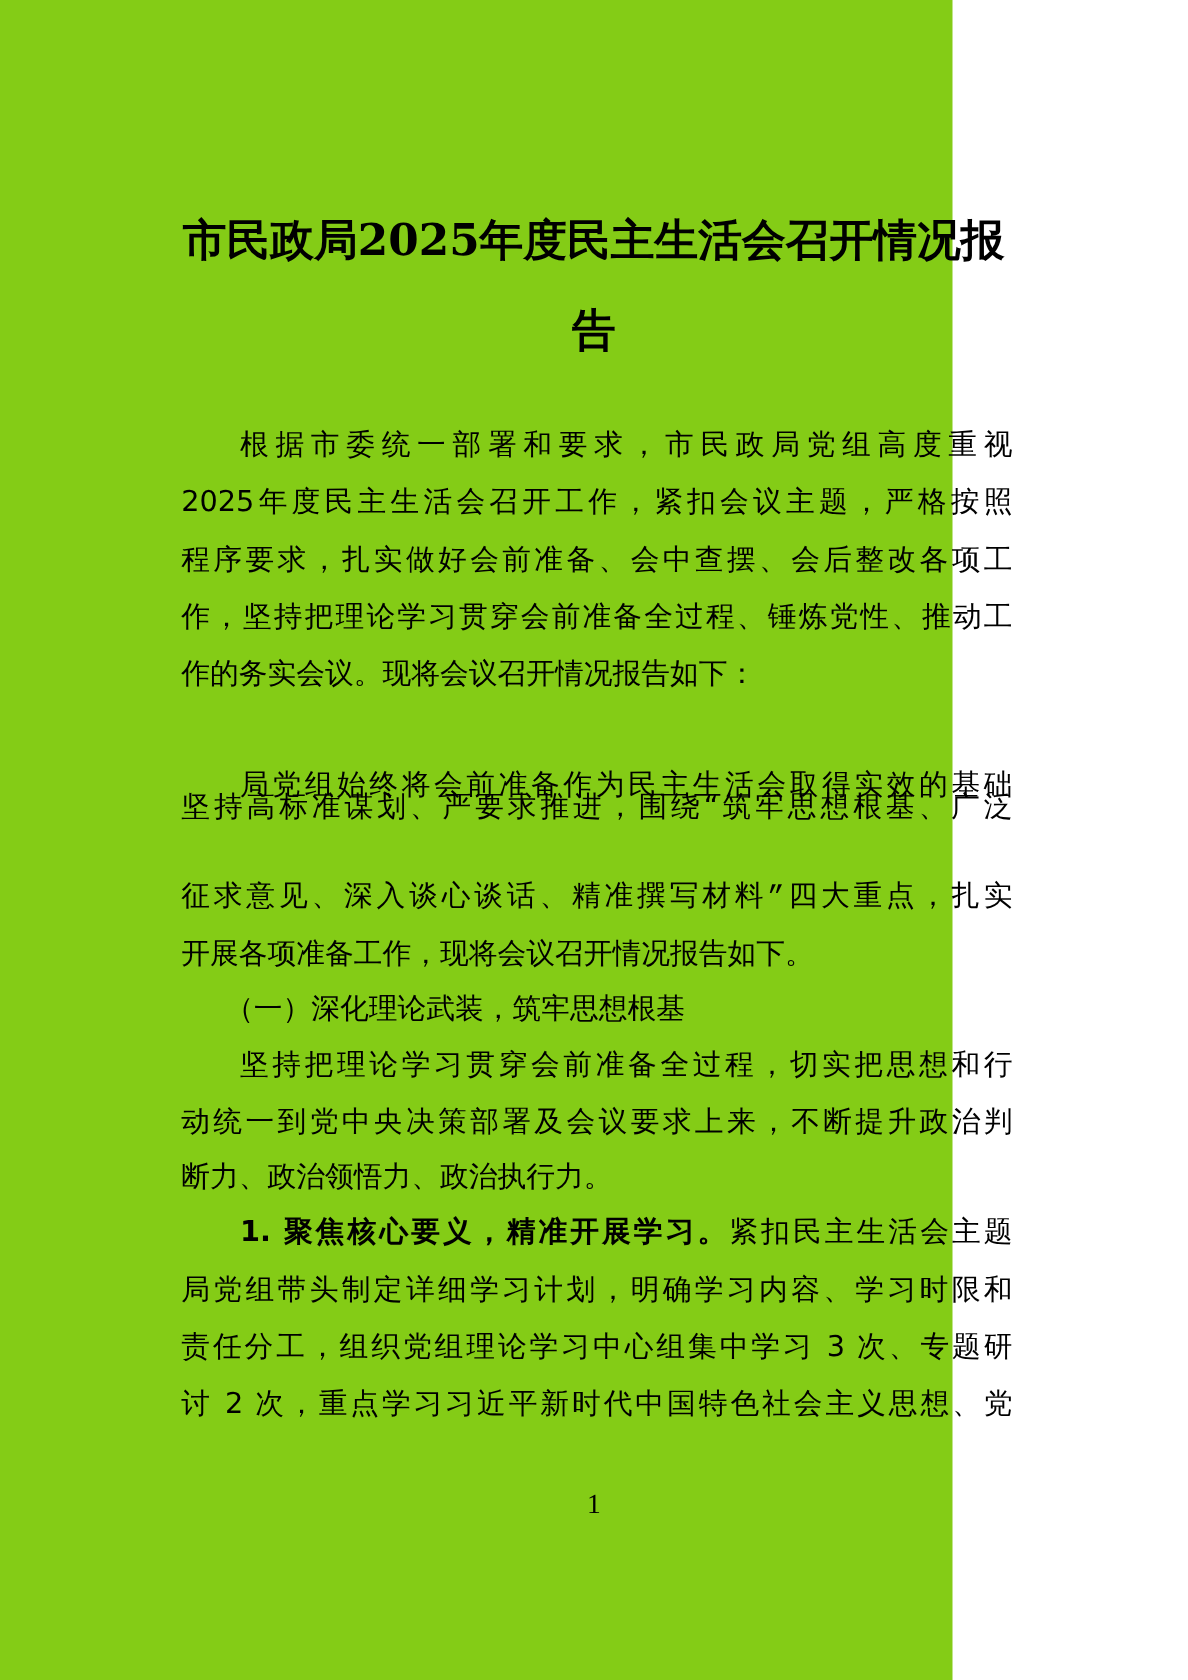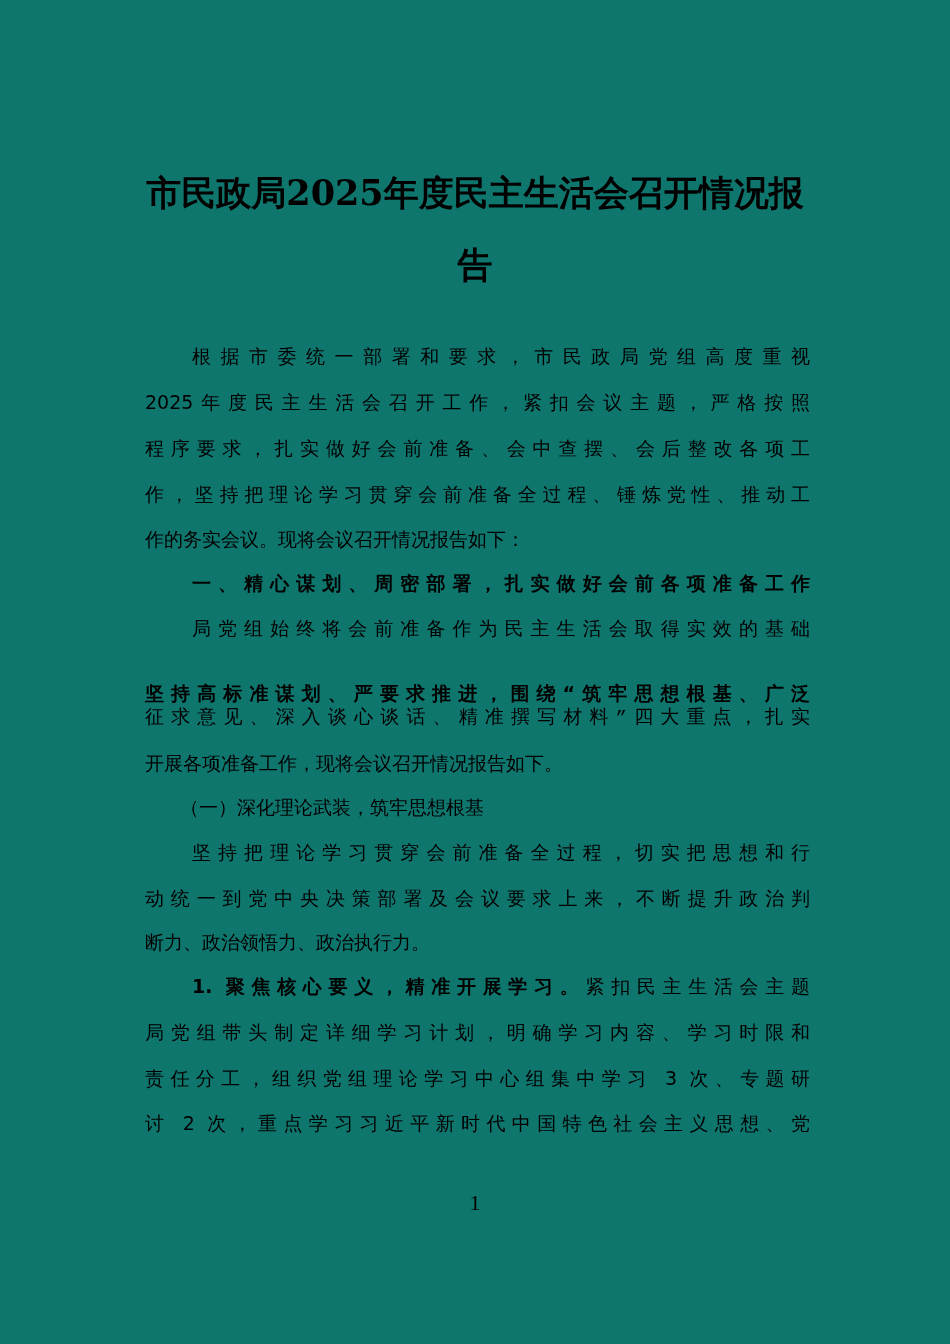--- a/index.html
+++ b/index.html
@@ -12,44 +12,44 @@
     height: 1344px;
     position: relative;
     overflow: hidden;
     font-family: "DejaVu Serif", "Liberation Serif", serif;
     color: #000000;
   }
   .page {
     position: absolute;
     left: 0;
     top: 0;
-    width: 950px;
+    width: 762px;
     height: 1344px;
-    background: #0f766e;
+    background: #84cc16;
   }
   .title {
     position: absolute;
     left: 140px;
     width: 670px;
     text-align: center;
     font-weight: bold;
     font-size: 35px;
     line-height: 60px;
     letter-spacing: 0px;
     font-family: "DejaVu Serif", "Liberation Serif", serif;
   }
   .title-line1 { top: 163px; }
   .title-line2 { top: 235px; }
 
   .line {
     position: absolute;
     left: 145px;
     width: 665px;
     height: 44px;
-    font-size: 19px;
+    font-size: 23px;
     line-height: 44px;
     white-space: nowrap;
     font-family: "DejaVu Sans", "Liberation Sans", sans-serif;
     font-weight: normal;
     text-align: justify;
     text-align-last: justify;
   }
   .line.indent { left: 192px; width: 618px; }
   .line.last { text-align-last: left; }
   .line.heading1 {
@@ -82,24 +82,23 @@
 
   <div class="title title-line1">市民政局2025年度民主生活会召开情况报</div>
   <div class="title title-line2">告</div>
 
   <div class="line indent" style="top:334px;">根据市委统一部署和要求，市民政局党组高度重视</div>
   <div class="line" style="top:380px;">2025年度民主生活会召开工作，紧扣会议主题，严格按照</div>
   <div class="line" style="top:426px;">程序要求，扎实做好会前准备、会中查摆、会后整改各项工</div>
   <div class="line" style="top:472px;">作，坚持把理论学习贯穿会前准备全过程、锤炼党性、推动工</div>
   <div class="line last" style="top:517px;">作的务实会议。现将会议召开情况报告如下：</div>
 
-  <div class="line heading1" style="top:561px;">一、精心谋划、周密部署，扎实做好会前各项准备工作</div>
 
   <div class="line indent" style="top:606px;">局党组始终将会前准备作为民主生活会取得实效的基础</div>
-  <div class="line" style="top:671px;font-weight:bold;">坚持高标准谋划、严要求推进，围绕“筑牢思想根基、广泛</div>
+  <div class="line" style="top:624px;">坚持高标准谋划、严要求推进，围绕“筑牢思想根基、广泛</div>
   <div class="line" style="top:696px;font-family:Liberation Mono, monospace;">征求意见、深入谈心谈话、精准撰写材料”四大重点，扎实</div>
   <div class="line last" style="top:741px;">开展各项准备工作，现将会议召开情况报告如下。</div>
 
   <div class="line heading2" style="top:785px;">（一）深化理论武装，筑牢思想根基</div>
 
   <div class="line" style="top:876px;">动统一到党中央决策部署及会议要求上来，不断提升政治判</div>
   <div class="line indent" style="top:830px;">坚持把理论学习贯穿会前准备全过程，切实把思想和行</div>
   <div class="line last" style="top:920px;">断力、政治领悟力、政治执行力。</div>
 
   <div class="line indent" style="top:964px;"><span class="bold-lead">1. 聚焦核心要义，精准开展学习。</span><span>紧扣民主生活会主题</span></div>

